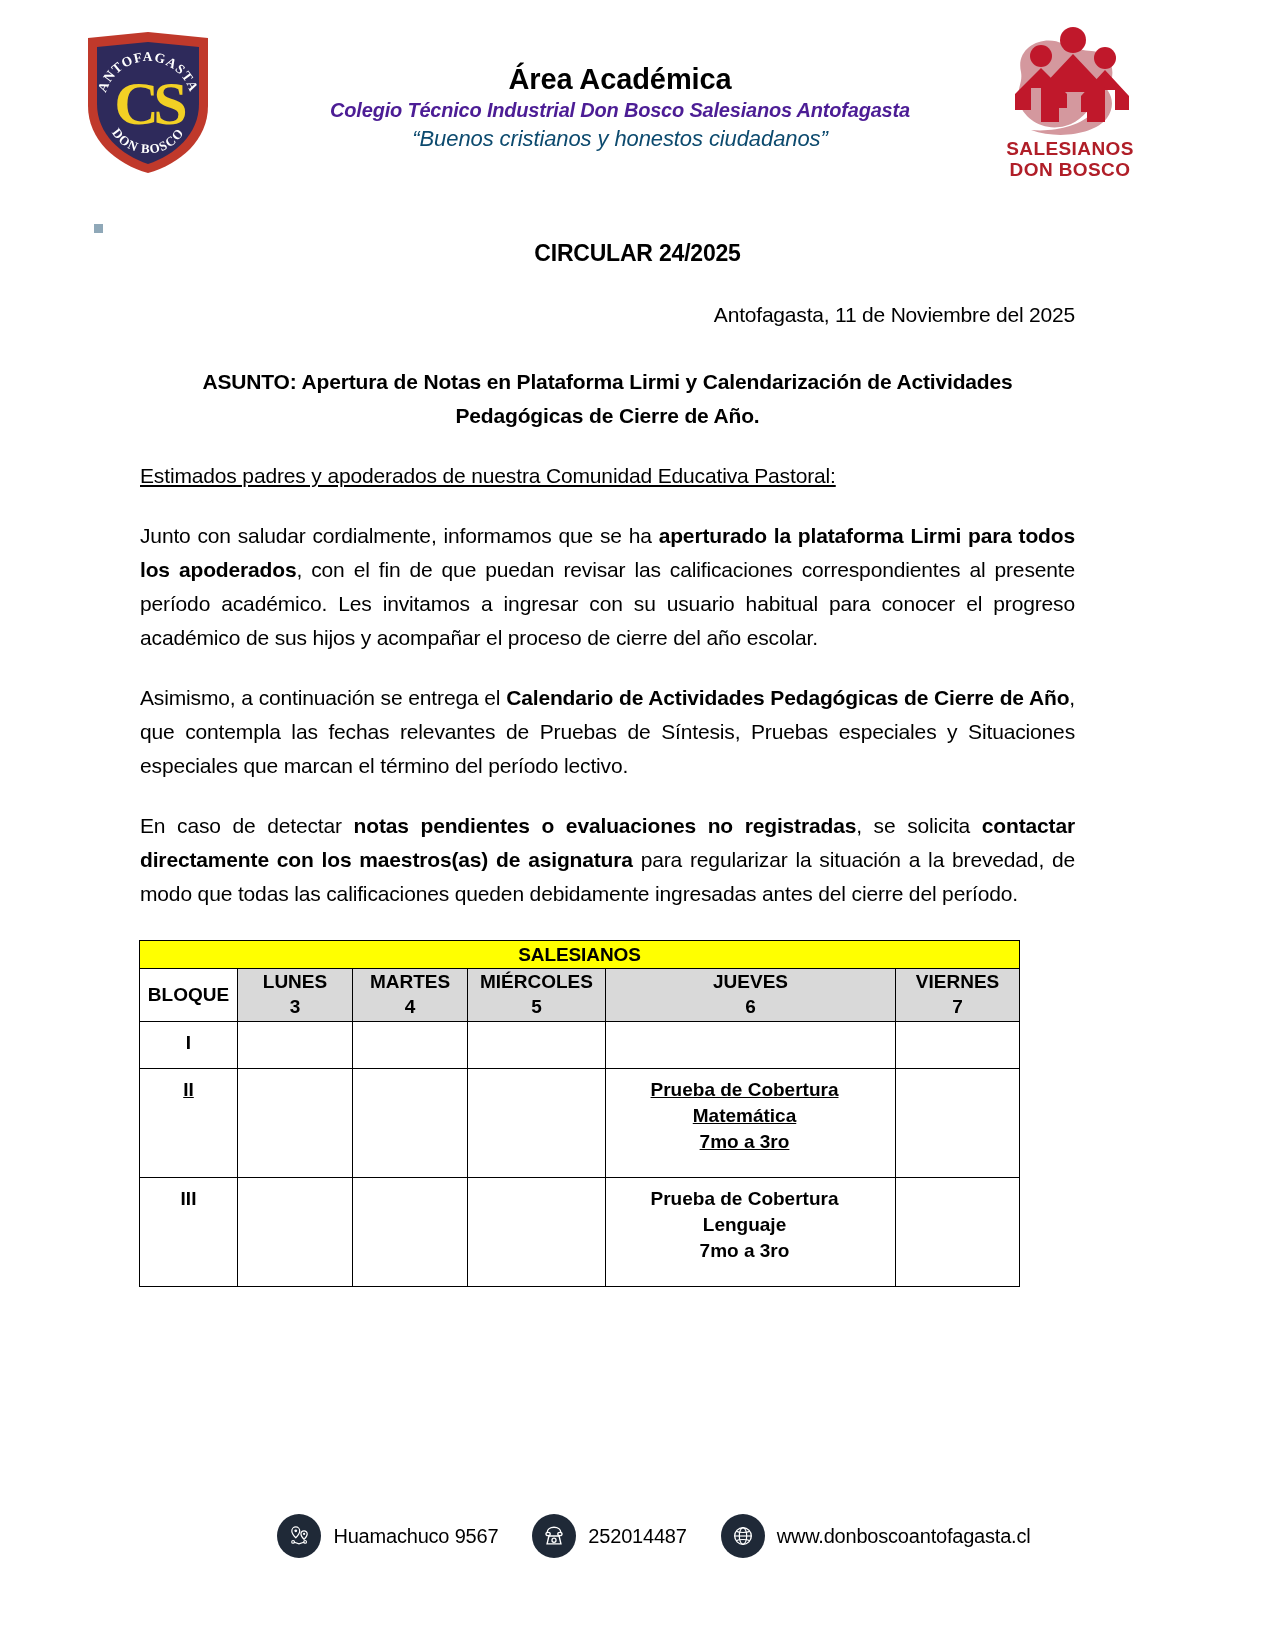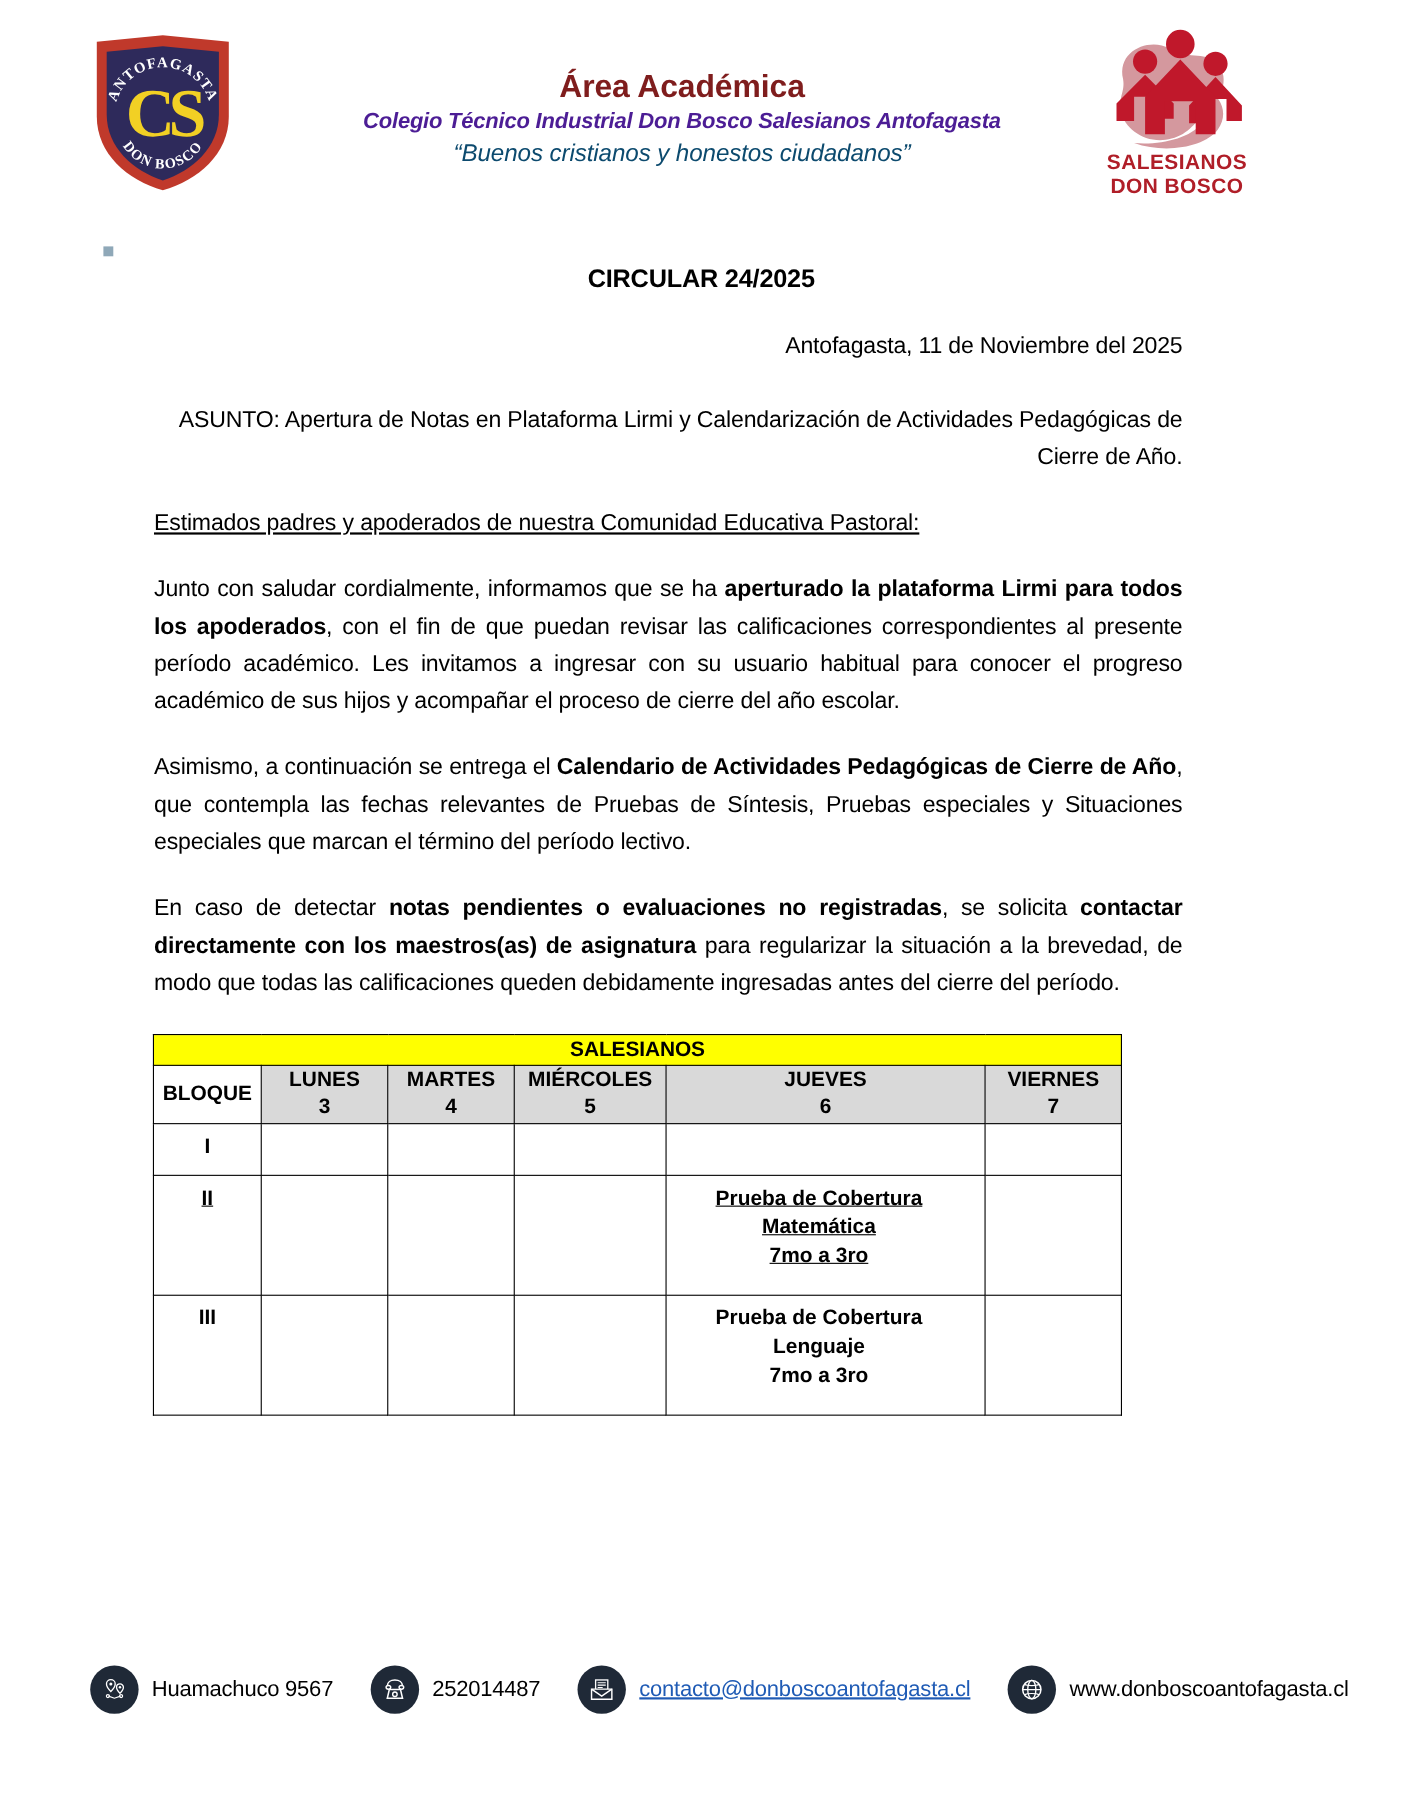--- a/index.html
+++ b/index.html
@@ -43,21 +43,21 @@
   .header-text {
     position: absolute;
     left: 240px;
     top: 62px;
     width: 760px;
     text-align: center;
   }
   .hdr-line1 {
     font-size: 29px;
     font-weight: bold;
-    color: #7f1d1d;
+    color: #000000;
     line-height: 1.22;
     letter-spacing: -0.1px;
   }
   .hdr-line2 {
     font-size: 20px;
     font-weight: bold;
     color: #4c1d95;
     line-height: 1.34;
     letter-spacing: -0.2px;
     font-style: italic;
@@ -125,22 +125,22 @@
     position: absolute;
     left: 140px;
     top: 365px;
     width: 935px;
     font-size: 21px;
     line-height: 1.62;
     letter-spacing: -0.15px;
   }
 
   .p-subject {
-    font-weight: normal;
-    text-align: right;
+    font-weight: bold;
+    text-align: center;
     margin: 0 0 26px 0;
   }
   .p-greeting {
     margin: 0 0 26px 0;
     text-align: left;
   }
   .p-greeting span {
     text-decoration: underline;
   }
   .p-body {
@@ -423,33 +423,20 @@
             <path d="M5.5 9.5 C5.5 5.8 8.8 3.5 13 3.5 C17.2 3.5 20.5 5.8 20.5 9.5" fill="none" stroke="#fff" stroke-width="1.5"></path>
             <ellipse cx="6.6" cy="10.8" rx="2.3" ry="1.8" fill="none" stroke="#fff" stroke-width="1.4"></ellipse>
             <ellipse cx="19.4" cy="10.8" rx="2.3" ry="1.8" fill="none" stroke="#fff" stroke-width="1.4"></ellipse>
             <path d="M7.5 13 L18.5 13 L20.5 21.5 L5.5 21.5 Z" fill="none" stroke="#fff" stroke-width="1.5"></path>
             <circle cx="13" cy="17.6" r="2.2" fill="none" stroke="#fff" stroke-width="1.4"></circle>
           </svg>
         </span>
         <span class="ftext">252014487</span>
       </div>
 
-      <div class="fitem">
-        <span class="ficon">
-          <svg viewBox="0 0 26 26" width="24" height="24">
-            <rect x="7" y="3.5" width="12" height="12" fill="none" stroke="#fff" stroke-width="1.3"></rect>
-            <line x1="9" y1="6.3" x2="17" y2="6.3" stroke="#fff" stroke-width="1.1"></line>
-            <line x1="9" y1="8.6" x2="17" y2="8.6" stroke="#fff" stroke-width="1.1"></line>
-            <line x1="9" y1="10.9" x2="14" y2="10.9" stroke="#fff" stroke-width="1.1"></line>
-            <path d="M3 12.5 L13 12.5 L23 12.5 L23 22.5 L3 22.5 Z" fill="#1F2937" stroke="#fff" stroke-width="1.4"></path>
-            <path d="M3 12.5 L13 19.5 L23 12.5" fill="none" stroke="#fff" stroke-width="1.4"></path>
-          </svg>
-        </span>
-        <span class="ftext link">contacto@donboscoantofagasta.cl</span>
-      </div>
 
       <div class="fitem">
         <span class="ficon">
           <svg viewBox="0 0 26 26" width="24" height="24">
             <circle cx="13" cy="13" r="9" fill="none" stroke="#fff" stroke-width="1.5"></circle>
             <ellipse cx="13" cy="13" rx="4" ry="9" fill="none" stroke="#fff" stroke-width="1.3"></ellipse>
             <line x1="4" y1="13" x2="22" y2="13" stroke="#fff" stroke-width="1.3"></line>
             <path d="M5.6 7.8 C8.5 9.6 17.5 9.6 20.4 7.8" fill="none" stroke="#fff" stroke-width="1.2"></path>
             <path d="M5.6 18.2 C8.5 16.4 17.5 16.4 20.4 18.2" fill="none" stroke="#fff" stroke-width="1.2"></path>
           </svg>

